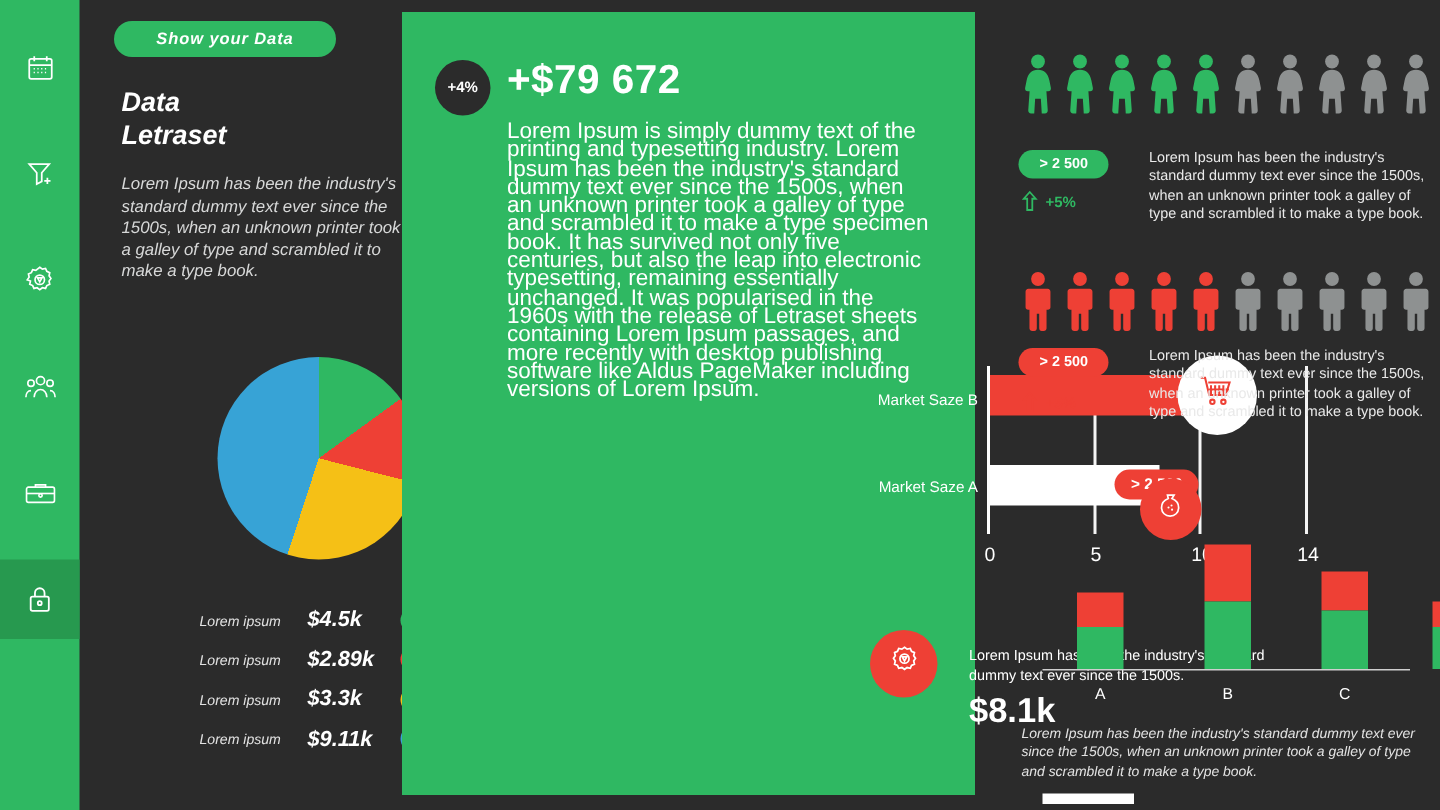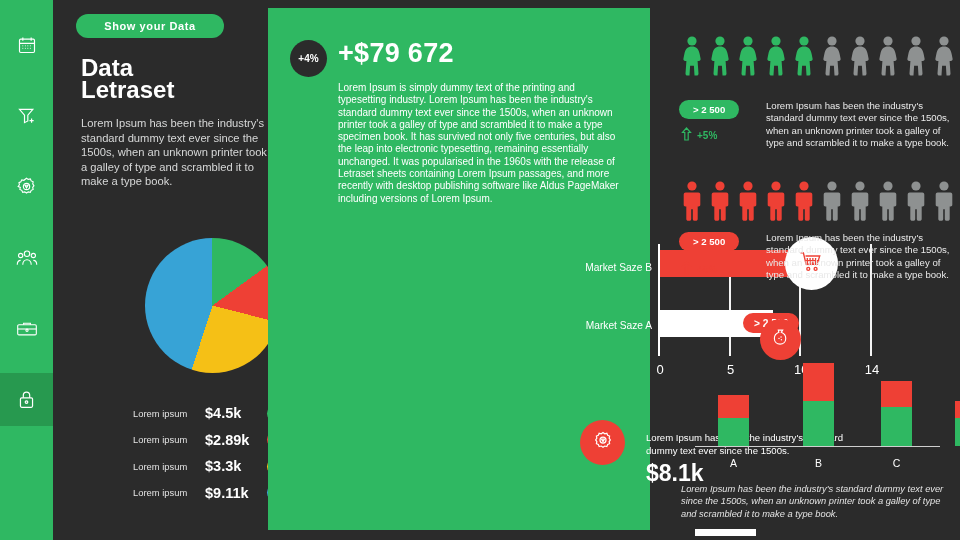--- a/index.html
+++ b/index.html
@@ -19,31 +19,31 @@
   }
   .side-item {
     width: 53px; height: 53px;
     display: flex; align-items: center; justify-content: center;
   }
   .side-item.active { background: #27994f; }
   .side-item svg { display: block; }
   .side-spacer-top { height: 8px; }
 
   
-  .leftcol { position: absolute; left: 53px; top: 0; width: 215px; height: 528px; }
+  .leftcol { position: absolute; left: 53px; top: 0; width: 215px; height: 528px; font-style: italic; }
   .pill-show {
     position: absolute; left: 23px; top: 14px;
     width: 148px; height: 24px; border-radius: 12px;
     background: #2fb862; color: #fff;
     font-size: 11px; font-weight: bold; letter-spacing: .6px;
     display: flex; align-items: center; justify-content: center;
   }
   .dash-title {
     position: absolute; left: 28px; top: 57px; width: 185px;
-    color: #ffffff; font-size: 24px; font-weight: bold; line-height: 22px;
+    color: #ffffff; font-size: 18px; font-weight: bold; line-height: 22px;
   }
   .dash-sub {
     position: absolute; left: 28px; top: 116px; width: 186px;
     color: #d7d8d8; font-size: 11.2px; line-height: 14.6px;
   }
 
   
   .pie-wrap { position: absolute; left: 92px; top: 238px; width: 135px; height: 135px; }
   .pie { width: 135px; height: 135px; border-radius: 50%; }
 
@@ -68,21 +68,21 @@
     border-radius: 50%; background: #2b2b2b; color: #ffffff;
     font-size: 10px; font-weight: bold;
     display: flex; align-items: center; justify-content: center;
   }
   .kpi-value {
     position: absolute; left: 70px; top: 30px;
     color: #ffffff; font-size: 27px; font-weight: bold; letter-spacing: .3px;
   }
   .panel-body {
     position: absolute; left: 70px; top: 74px; width: 285px;
-    color: #ffffff; font-size: 10px; line-height: 12.3px;
+    color: #ffffff; font-size: 15px; line-height: 12.3px;
   }
 
   
   .barchart { position: absolute; left: 300px; top: 232px; width: 330px; height: 148px; }
   .bc-labels { position: absolute; left: 0; top: 0; width: 88px; height: 118px; }
   .bc-lab {
     position: absolute; right: 4px; color: #ffffff; font-size: 10.2px;
     white-space: nowrap;
   }
   .bc-plot { position: absolute; left: 90px; top: 4px; width: 212px; height: 112px; }

